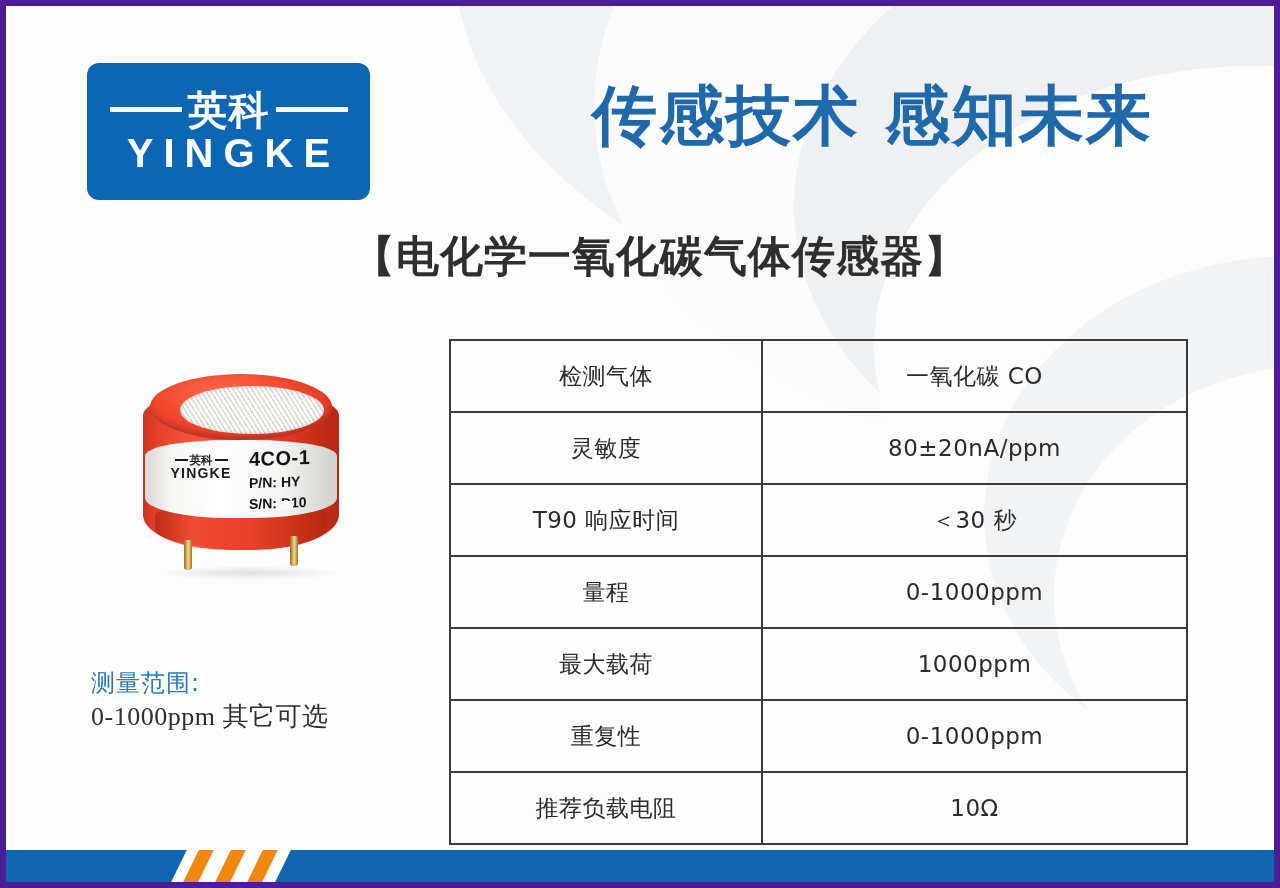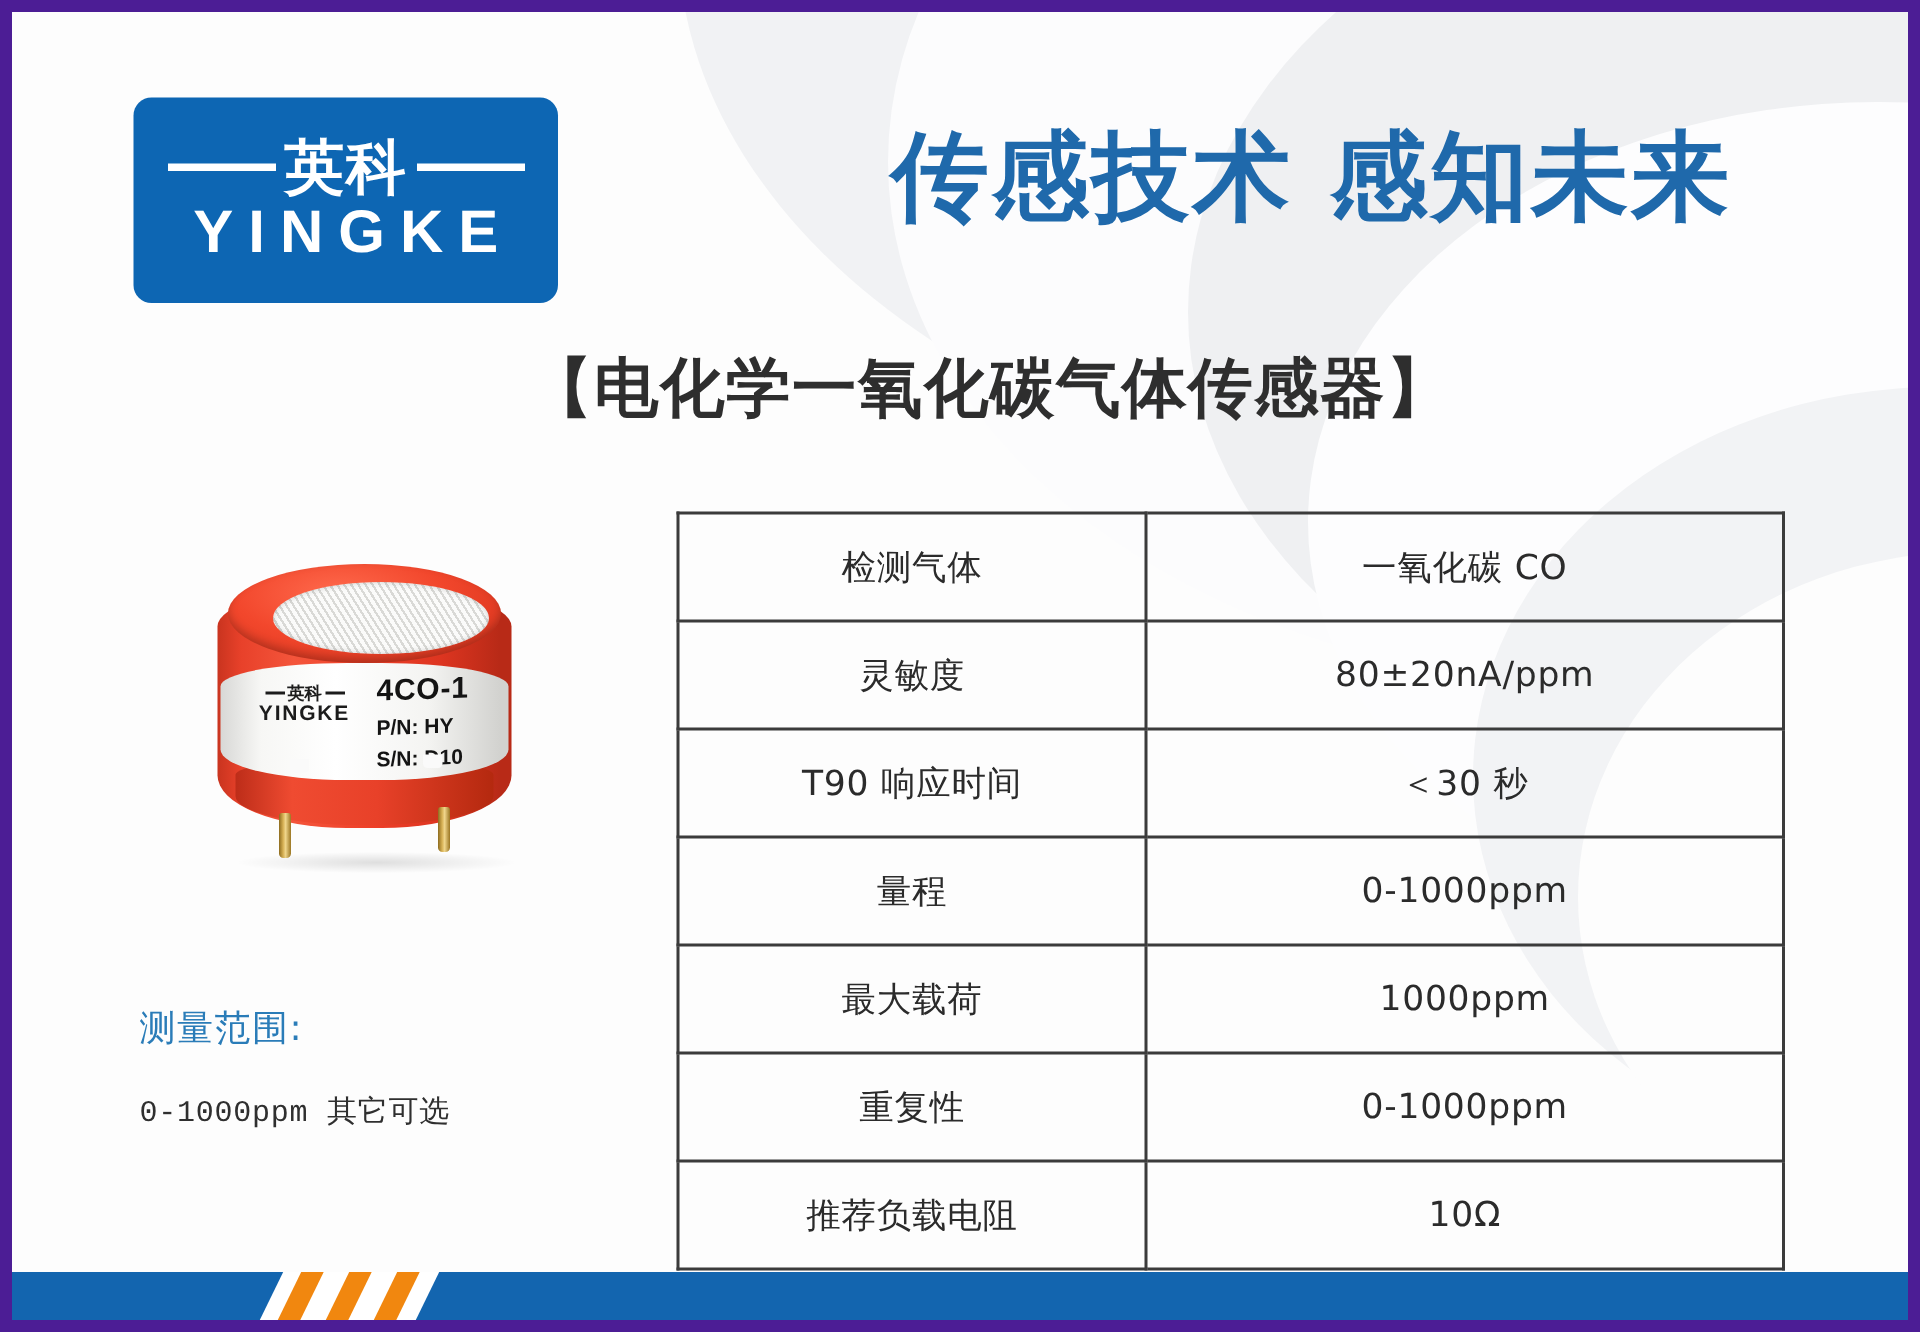--- a/index.html
+++ b/index.html
@@ -7,21 +7,21 @@
   html, body {
     width: 1280px; height: 888px;
     background: #ffffff;
     font-family: "Liberation Sans", "DejaVu Sans", sans-serif;
     overflow: hidden;
   }
   #slide {
     position: relative;
     width: 1280px; height: 888px;
     background: #fdfdfd;
-    border: 8px solid #4c1d95;
+    border: 6px solid #4c1d95;
     overflow: hidden;
   }
 
   
   .bg-layer { position: absolute; inset: 0; overflow: hidden; pointer-events: none; }
   .swoosh {
     position: absolute;
     border-radius: 50%;
   }
   .swoosh-a {
@@ -233,25 +233,24 @@
     left: 85px; top: 661px;
     width: 340px;
   }
   .range-label {
     color: #2a7cb8;
     font-size: 24px;
     letter-spacing: 1px;
     font-family: "DejaVu Sans", "Liberation Sans", sans-serif;
   }
   .range-value {
-    margin-top: 26px;
     color: #2f2f2f;
-    font-size: 20px;
+    font-size: 26px;
     letter-spacing: 0.5px;
-    font-family: Liberation Mono, monospace;
+    font-family: Liberation Serif, serif;
     white-space: nowrap;
   }
 
   
   #spec-table {
     position: absolute;
     left: 443px; top: 333px;
     width: 739px;
     border-collapse: collapse;
     table-layout: fixed;

